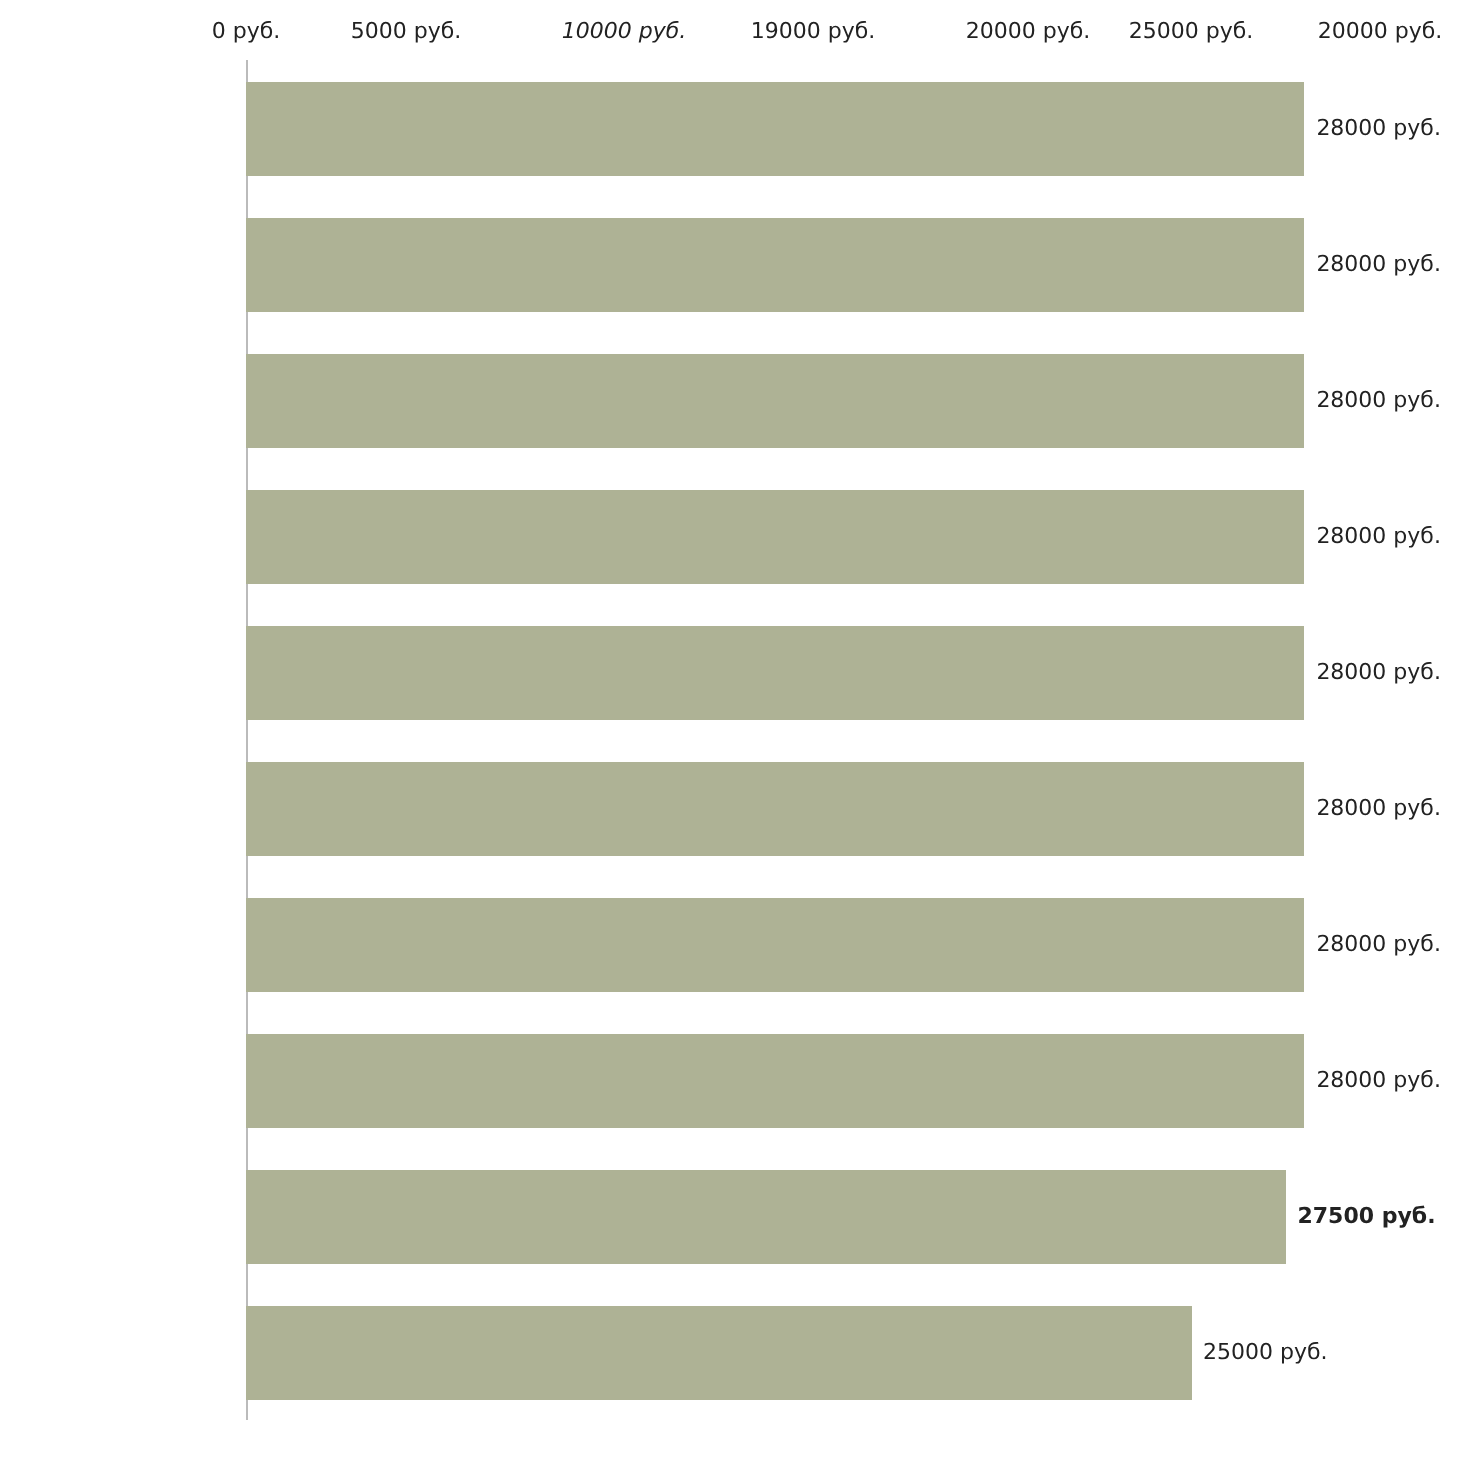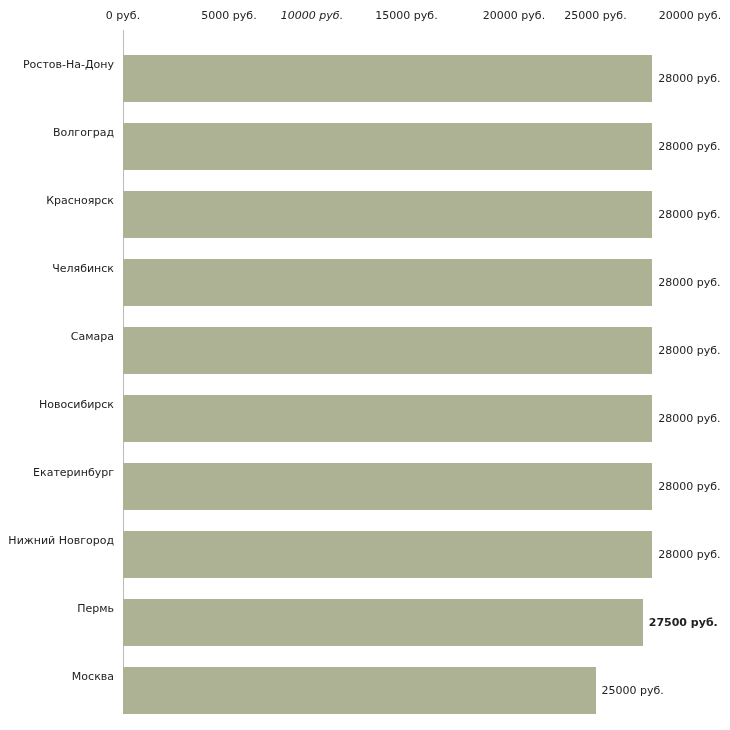--- a/index.html
+++ b/index.html
@@ -16,21 +16,21 @@
   }
   #chart-root {
     position: relative;
     width: 730px;
     height: 730px;
   }
   
   .plot {
     position: absolute;
     left: 123px;
-    top: 44px;
+    top: 30px;
     width: 567px;
     height: 680px;
     text-align: right;
   }
   
   .xaxis {
     position: absolute;
     left: 0;
     top: 0;
     width: 596px;
@@ -82,42 +82,30 @@
     transform: translateY(-50%);
   }
 </style>
 </head>
 <body>
 
 <div id="chart-root">
 
   <div class="xaxis" id="xaxis">
       <div class="xtick" style="left: 123px;">0 руб.</div>
-      <div class="xtick" style="left: 229px; text-align: center;">5000 руб.</div>
+      <div class="xtick" style="left: 203px; text-align: center;">5000 руб.</div>
       <div class="xtick" style="left: 312px; font-style: italic;">10000 руб.</div>
-      <div class="xtick" style="left: 406.5px;">15000 руб.</div>
+      <div class="xtick" style="left: 406.5px;">19000 руб.</div>
       <div class="xtick" style="left: 514px;">20000 руб.</div>
       <div class="xtick" style="left: 595.5px;">25000 руб.</div>
       <div class="xtick" style="left: 690px;">20000 руб.</div>
     </div>
 
   <div class="axis-line"></div>
 
-  <div class="ylabels" id="ylabels">
-      <div class="ylabel" style="top: 34px;">Ростов-На-Дону</div>
-      <div class="ylabel" style="top: 102px;">Волгоград</div>
-      <div class="ylabel" style="top: 170px;">Красноярск</div>
-      <div class="ylabel" style="top: 238px;">Челябинск</div>
-      <div class="ylabel" style="top: 306px;">Самара</div>
-      <div class="ylabel" style="top: 374px;">Новосибирск</div>
-      <div class="ylabel" style="top: 442px;">Екатеринбург</div>
-      <div class="ylabel" style="top: 510px;">Нижний Новгород</div>
-      <div class="ylabel" style="top: 578px;">Пермь</div>
-      <div class="ylabel" style="top: 646px;">Москва</div>
-    </div>
 
   <div class="plot" id="plot">
       <div class="bar" title="28000 руб." style="top: 10.5px; height: 47px; width: 529.2px; background: rgb(174, 178, 149);"></div>
       <div class="barvalue" style="top: 34px; left: 535.2px;">28000 руб.</div>
       <div class="bar" title="28000 руб." style="top: 78.5px; height: 47px; width: 529.2px; background: rgb(174, 178, 149);"></div>
       <div class="barvalue" style="top: 102px; left: 535.2px;">28000 руб.</div>
       <div class="bar" title="28000 руб." style="top: 146.5px; height: 47px; width: 529.2px; background: rgb(174, 178, 149);"></div>
       <div class="barvalue" style="top: 170px; left: 535.2px;">28000 руб.</div>
       <div class="bar" title="28000 руб." style="top: 214.5px; height: 47px; width: 529.2px; background: rgb(174, 178, 149);"></div>
       <div class="barvalue" style="top: 238px; left: 535.2px;">28000 руб.</div>

